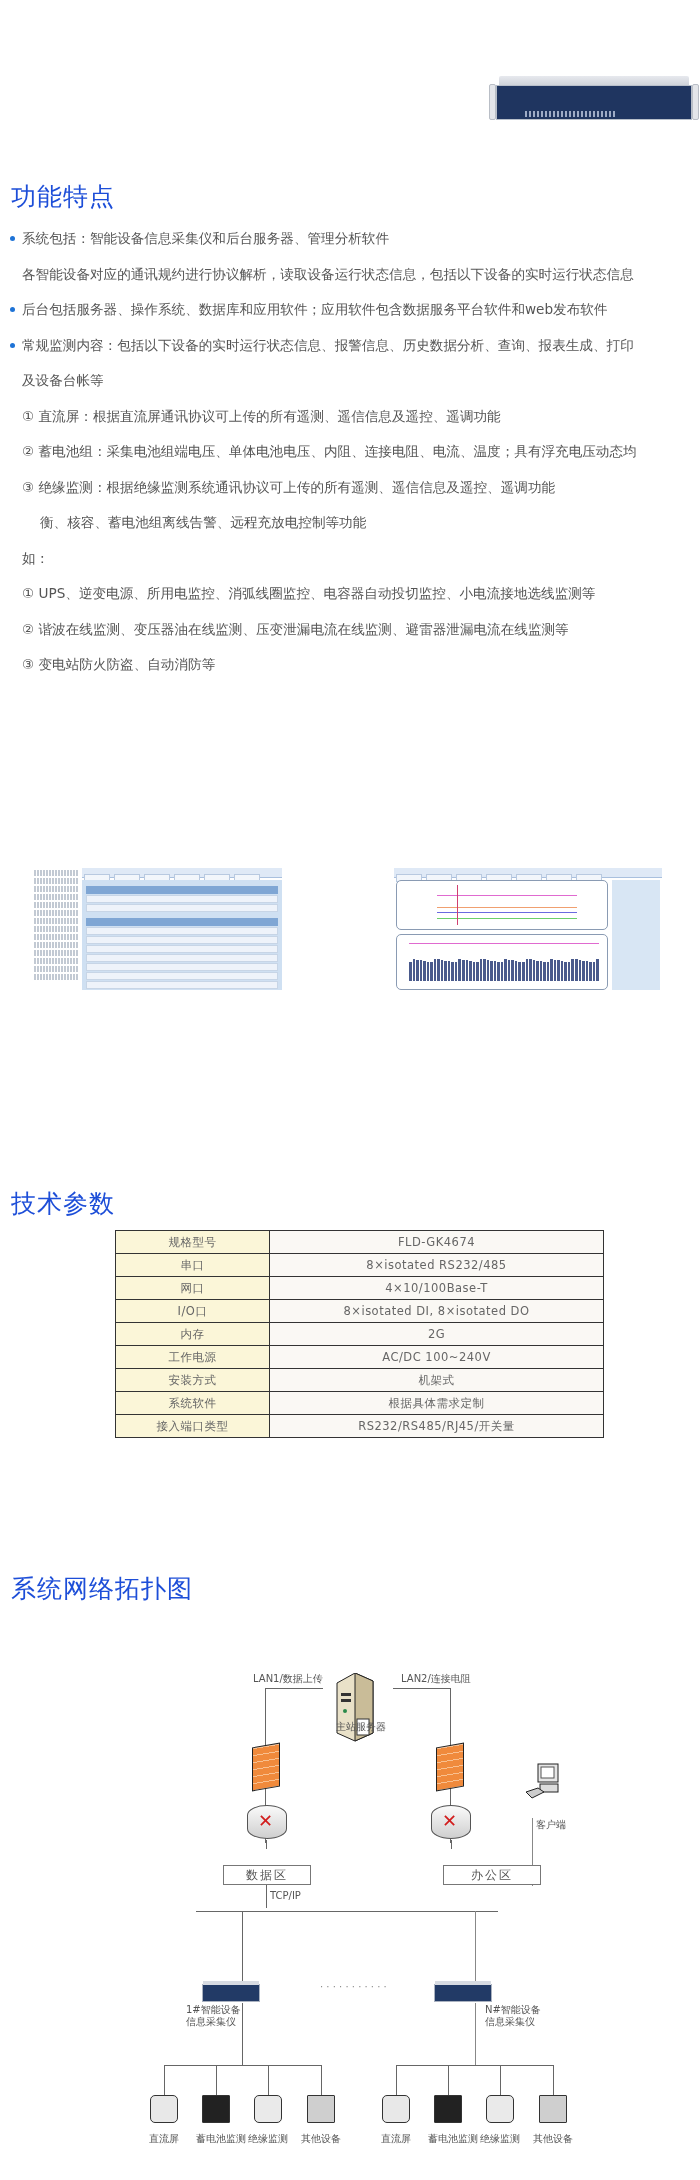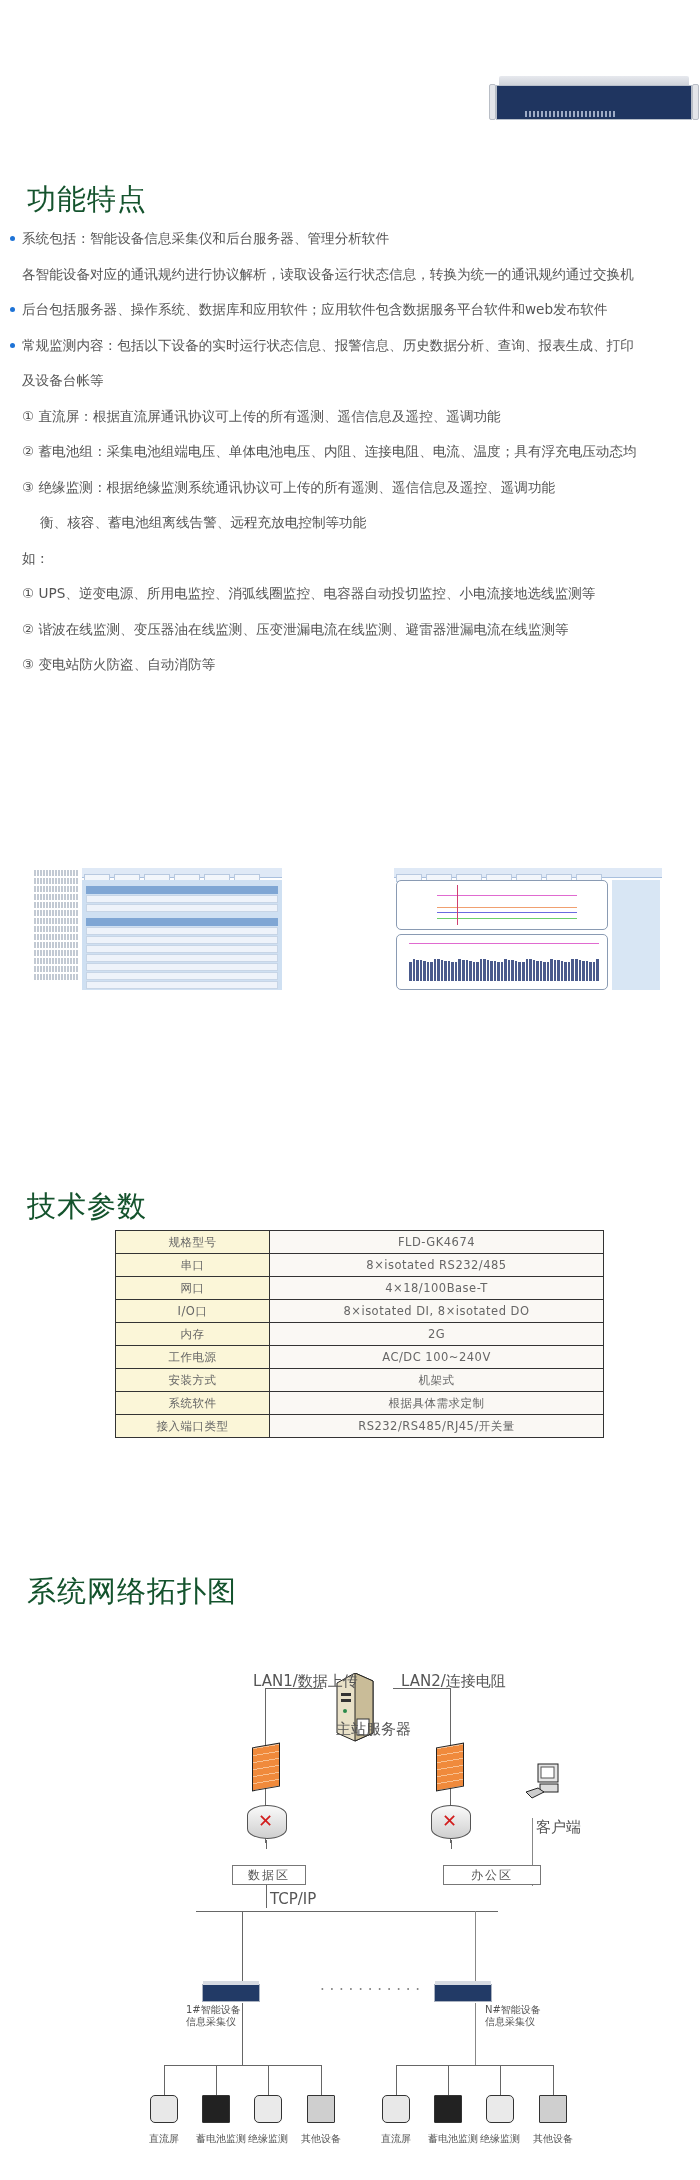--- a/index.html
+++ b/index.html
@@ -9,21 +9,21 @@
   
   .device { position: absolute; left: 489px; top: 76px; width: 210px; height: 46px; }
   .device .top { position: absolute; left: 10px; right: 10px; top: 0; height: 9px; background: linear-gradient(#e7e9ee, #cfd3da); border-radius: 2px 2px 0 0; }
   .device .front { position: absolute; left: 7px; right: 7px; top: 9px; height: 35px; background: #1f3560; border: 1px solid #b8bfca; }
   .device .ear { position: absolute; top: 8px; width: 7px; height: 36px; background: #e4e6ea; border: 1px solid #b9bec6; border-radius: 2px; }
   .device .ear.l { left: 0; } .device .ear.r { right: 0; }
   .device .leds { position: absolute; left: 28px; top: 25px; width: 90px; height: 6px;
      background: repeating-linear-gradient(90deg, #c8d3e8 0 2px, transparent 2px 4px); opacity: .75; }
 
   
-  .h2 { position: absolute; left: 27px; font-size: 29px; color: #14532d; font-weight: normal; letter-spacing: 1px; }
+  .h2 { position: absolute; left: 11px; font-size: 25px; color: #1d4ed8; font-weight: normal; letter-spacing: 1px; }
 
   
   .features { position: absolute; left: 0; top: 228px; width: 700px; }
   .line { position: relative; height: 35.5px; line-height: 20px; font-size: 13.6px; color: #555; white-space: nowrap; }
   .line.bullet::before { content: ""; position: absolute; left: 10px; top: 8px; width: 5px; height: 5px; border-radius: 50%; background: #1e73d6; }
   .line .t { position: absolute; left: 22px; top: 0; }
   .line.indent2 .t { left: 40px; }
 
   
   .shot { position: absolute; top: 868px; height: 122px; background: #fff; overflow: hidden; }
@@ -45,21 +45,21 @@
 
   
   table.spec { position: absolute; left: 115px; top: 1230px; width: 489px; border-collapse: collapse; font-size: 11.5px; color: #666; }
   table.spec td { height: 23px; border: 1px solid #333; text-align: center; letter-spacing: .5px; }
   table.spec td.k { width: 154px; background: #fbf6d8; }
   table.spec td.v { background: #faf8f4; }
 
   
   .topo { position: absolute; left: 0; top: 1600px; width: 700px; height: 580px; }
   .ln { position: absolute; background: #666; }
-  .lbl { position: absolute; font-size: 15px; color: #555; white-space: nowrap; }
+  .lbl { position: absolute; font-size: 10px; color: #555; white-space: nowrap; }
   .zone { position: absolute; height: 20px; border: 1px solid #777; background: #fff; font-size: 12px; color: #555; text-align: center; line-height: 18px; letter-spacing: 2px; }
   .server { position: absolute; left: 333px; top: 73px; width: 44px; height: 70px; }
   .firewall { position: absolute; width: 28px; height: 44px; border: 1px solid #222; background: repeating-linear-gradient(0deg, #f08a3c 0 6px, #f9c08f 6px 7px); transform: skewY(-10deg); }
   .router { position: absolute; width: 40px; height: 34px; border-radius: 50% / 30%; background: linear-gradient(#fafafa, #cfcfcf); border: 1px solid #555; }
   .router::after { content: "✕"; position: absolute; left: 10px; top: 4px; color: #d21d1d; font-size: 18px; }
   .collector { position: absolute; width: 58px; height: 18px; background: #223a66; border: 1px solid #aab2c0; }
   .collector::before { content: ""; position: absolute; left: 0; right: 0; top: -4px; height: 4px; background: #d7dbe2; }
   .dev { position: absolute; width: 28px; height: 28px; }
   .pc { position: absolute; left: 524px; top: 162px; width: 40px; height: 40px; }
 </style>
@@ -74,21 +74,21 @@
     </div>
     <div class="ear r"></div>
 </div>
 
 <h2 class="h2" style="top:180px">功能特点</h2>
 <div class="features" id="features">
     <div class="line bullet">
       <span class="t">系统包括：智能设备信息采集仪和后台服务器、管理分析软件</span>
     </div>
     <div class="line">
-      <span class="t">各智能设备对应的通讯规约进行协议解析，读取设备运行状态信息，转换为统一的通讯规约通过交换机</span>
+      <span class="t">各智能设备对应的通讯规约进行协议解析，读取设备运行状态信息，包括以下设备的实时运行状态信息</span>
     </div>
     <div class="line bullet">
       <span class="t">后台包括服务器、操作系统、数据库和应用软件；应用软件包含数据服务平台软件和web发布软件</span>
     </div>
     <div class="line bullet">
       <span class="t">常规监测内容：包括以下设备的实时运行状态信息、报警信息、历史数据分析、查询、报表生成、打印</span>
     </div>
     <div class="line">
       <span class="t">及设备台帐等</span>
     </div>
@@ -227,21 +227,21 @@
       <tr>
         <td class="k">规格型号</td>
         <td class="v">FLD-GK4674</td>
       </tr>
       <tr>
         <td class="k">串口</td>
         <td class="v">8×isotated RS232/485</td>
       </tr>
       <tr>
         <td class="k">网口</td>
-        <td class="v">4×18/100Base-T</td>
+        <td class="v">4×10/100Base-T</td>
       </tr>
       <tr>
         <td class="k">I/O口</td>
         <td class="v">8×isotated DI, 8×isotated DO</td>
       </tr>
       <tr>
         <td class="k">内存</td>
         <td class="v">2G</td>
       </tr>
       <tr>
@@ -293,21 +293,21 @@
 
   <svg class="pc" viewBox="0 0 40 40">
     <rect x="14" y="2" width="20" height="18" fill="#e6e6e6" stroke="#222"></rect>
     <rect x="17" y="5" width="13" height="11" fill="#fff" stroke="#555"></rect>
     <rect x="16" y="22" width="18" height="8" fill="#ddd" stroke="#222"></rect>
     <polygon points="2,30 14,26 20,30 8,36" fill="#ccc" stroke="#222"></polygon>
   </svg>
   <div class="lbl" style="left:536px;top:218px">客户端</div>
   <div class="ln" style="left:532px;top:218px;width:1px;height:68px;background:#888"></div>
 
-  <div class="zone" style="left:232px;top:265px;width:74px">数据区</div>
+  <div class="zone" style="left:223px;top:265px;width:88px">数据区</div>
   <div class="zone" style="left:443px;top:265px;width:98px">办公区</div>
   <div class="ln" style="left:266px;top:285px;width:1px;height:23px"></div>
   <div class="lbl" style="left:270px;top:290px">TCP/IP</div>
 
   <div class="ln" style="left:196px;top:311px;width:302px;height:1px"></div>
   <div class="ln" style="left:242px;top:311px;width:1px;height:72px"></div>
   <div class="ln" style="left:475px;top:311px;width:1px;height:72px;background:#888"></div>
 
   <div class="collector" style="left:202px;top:384px"></div>
   <div class="collector" style="left:434px;top:384px"></div>

